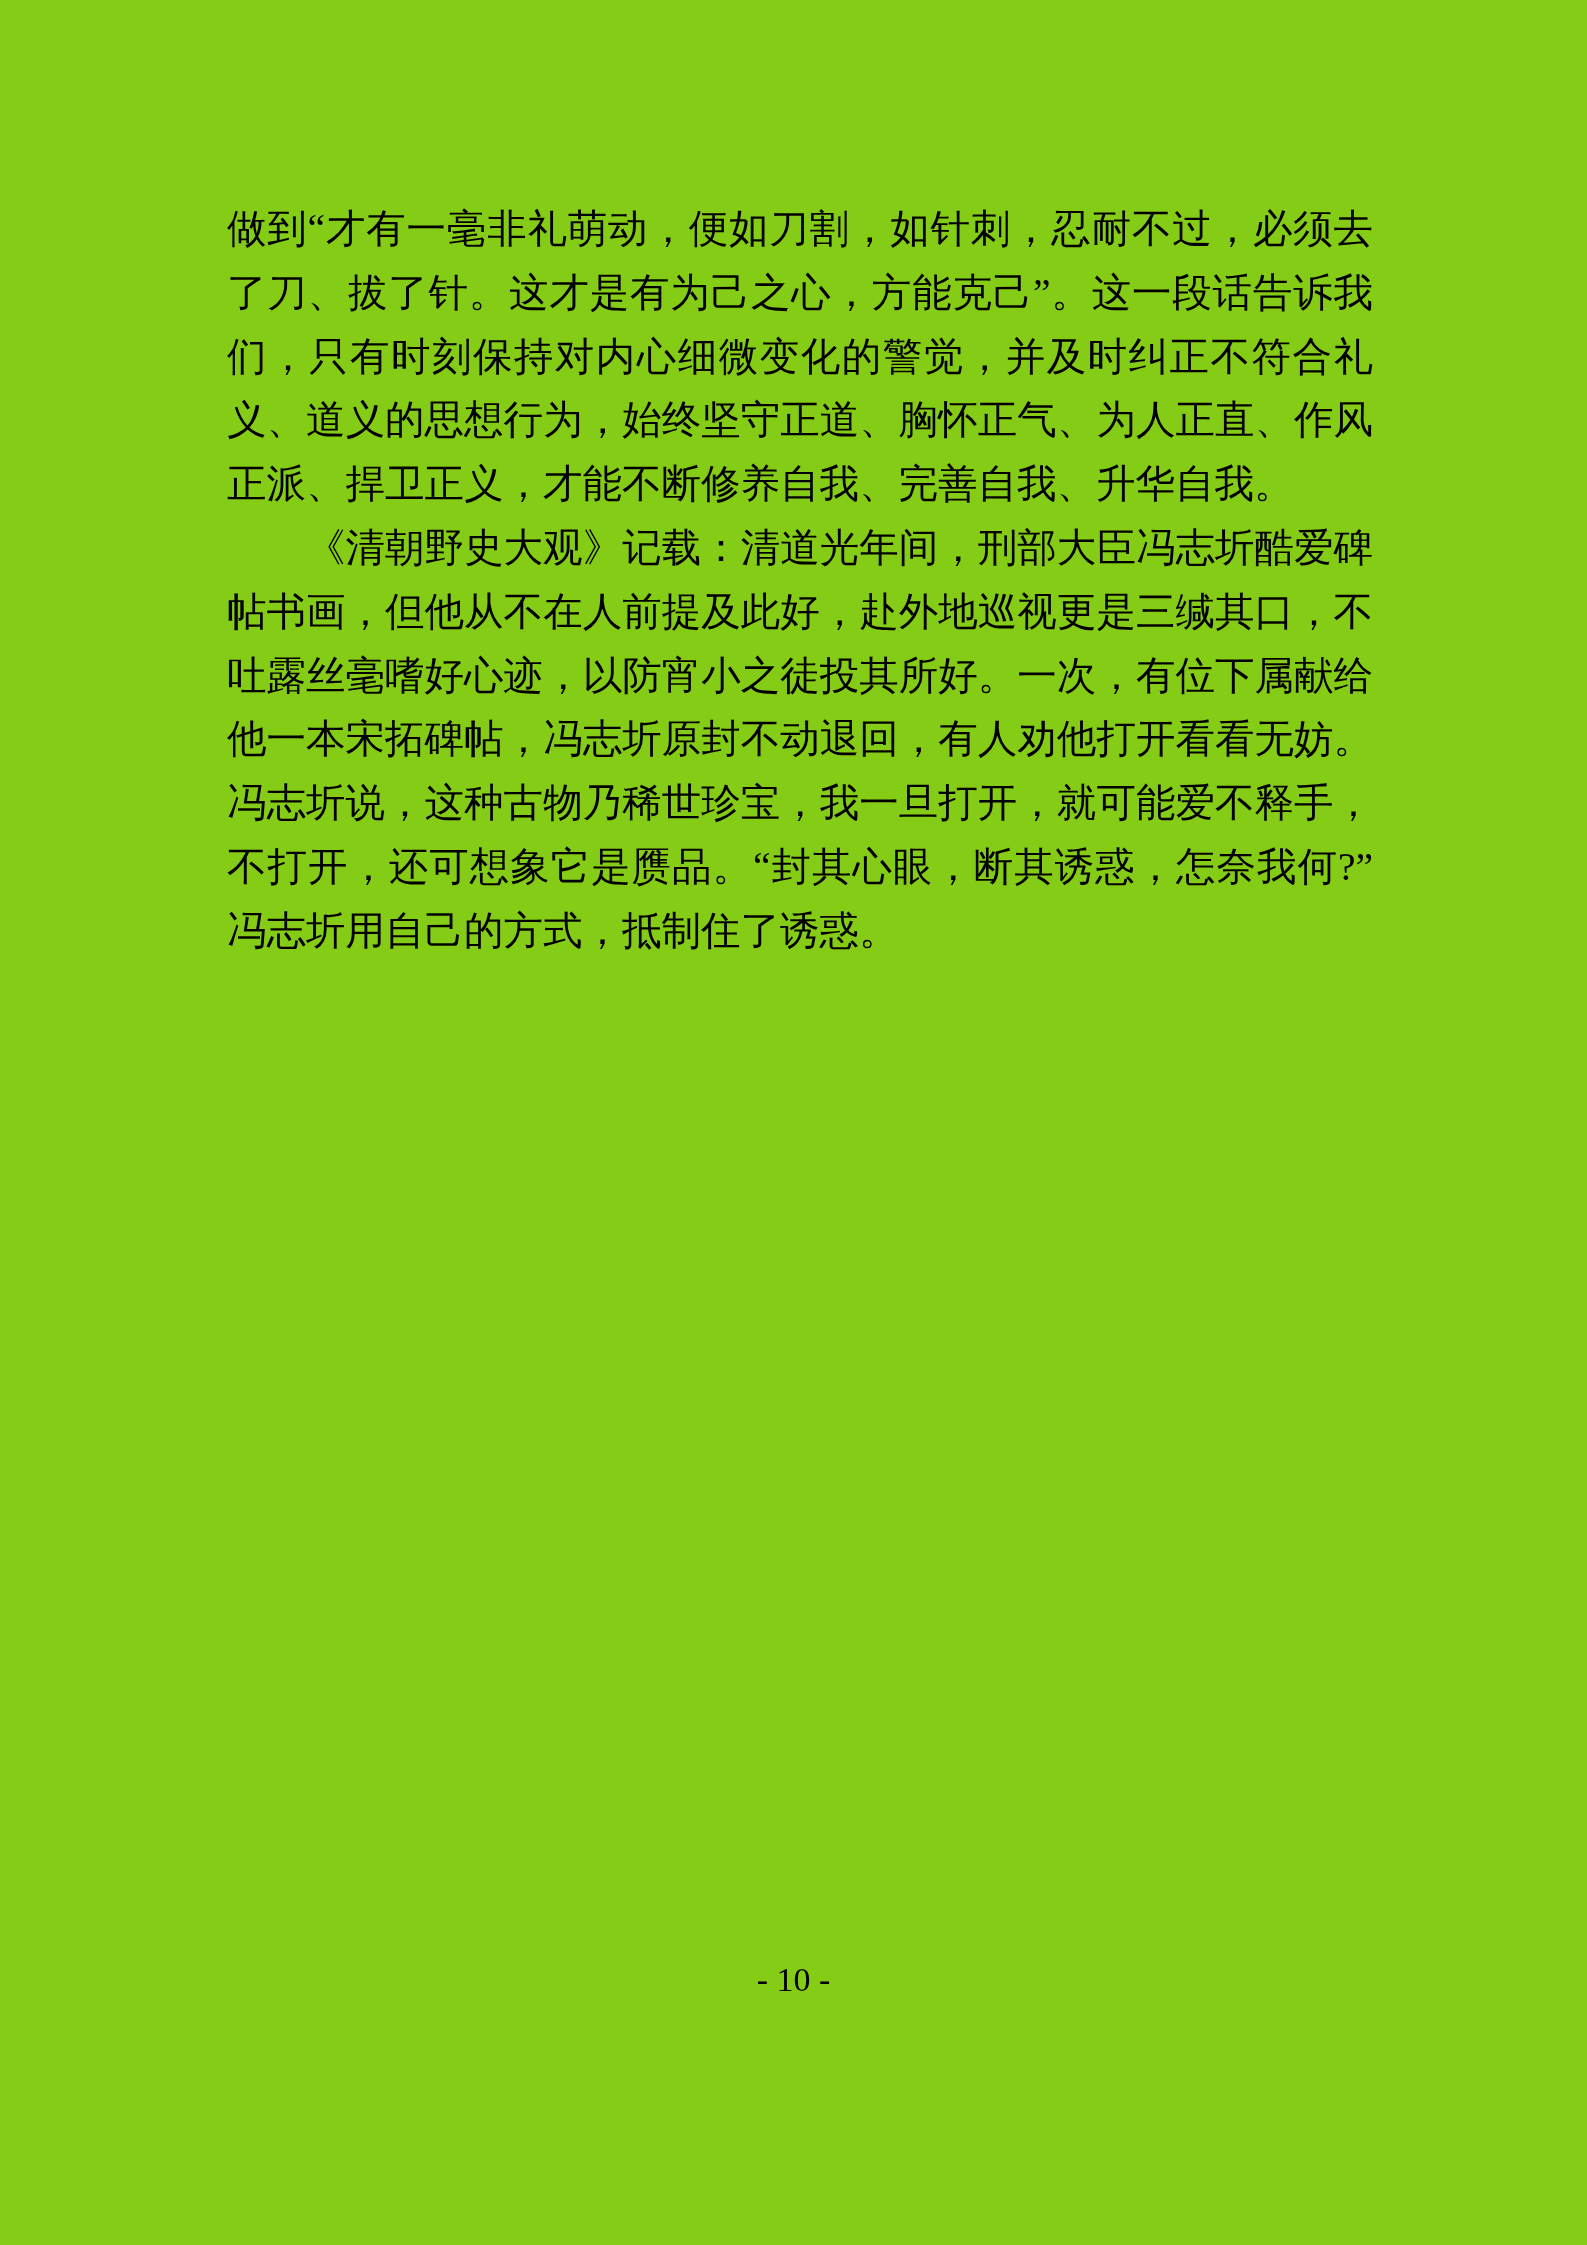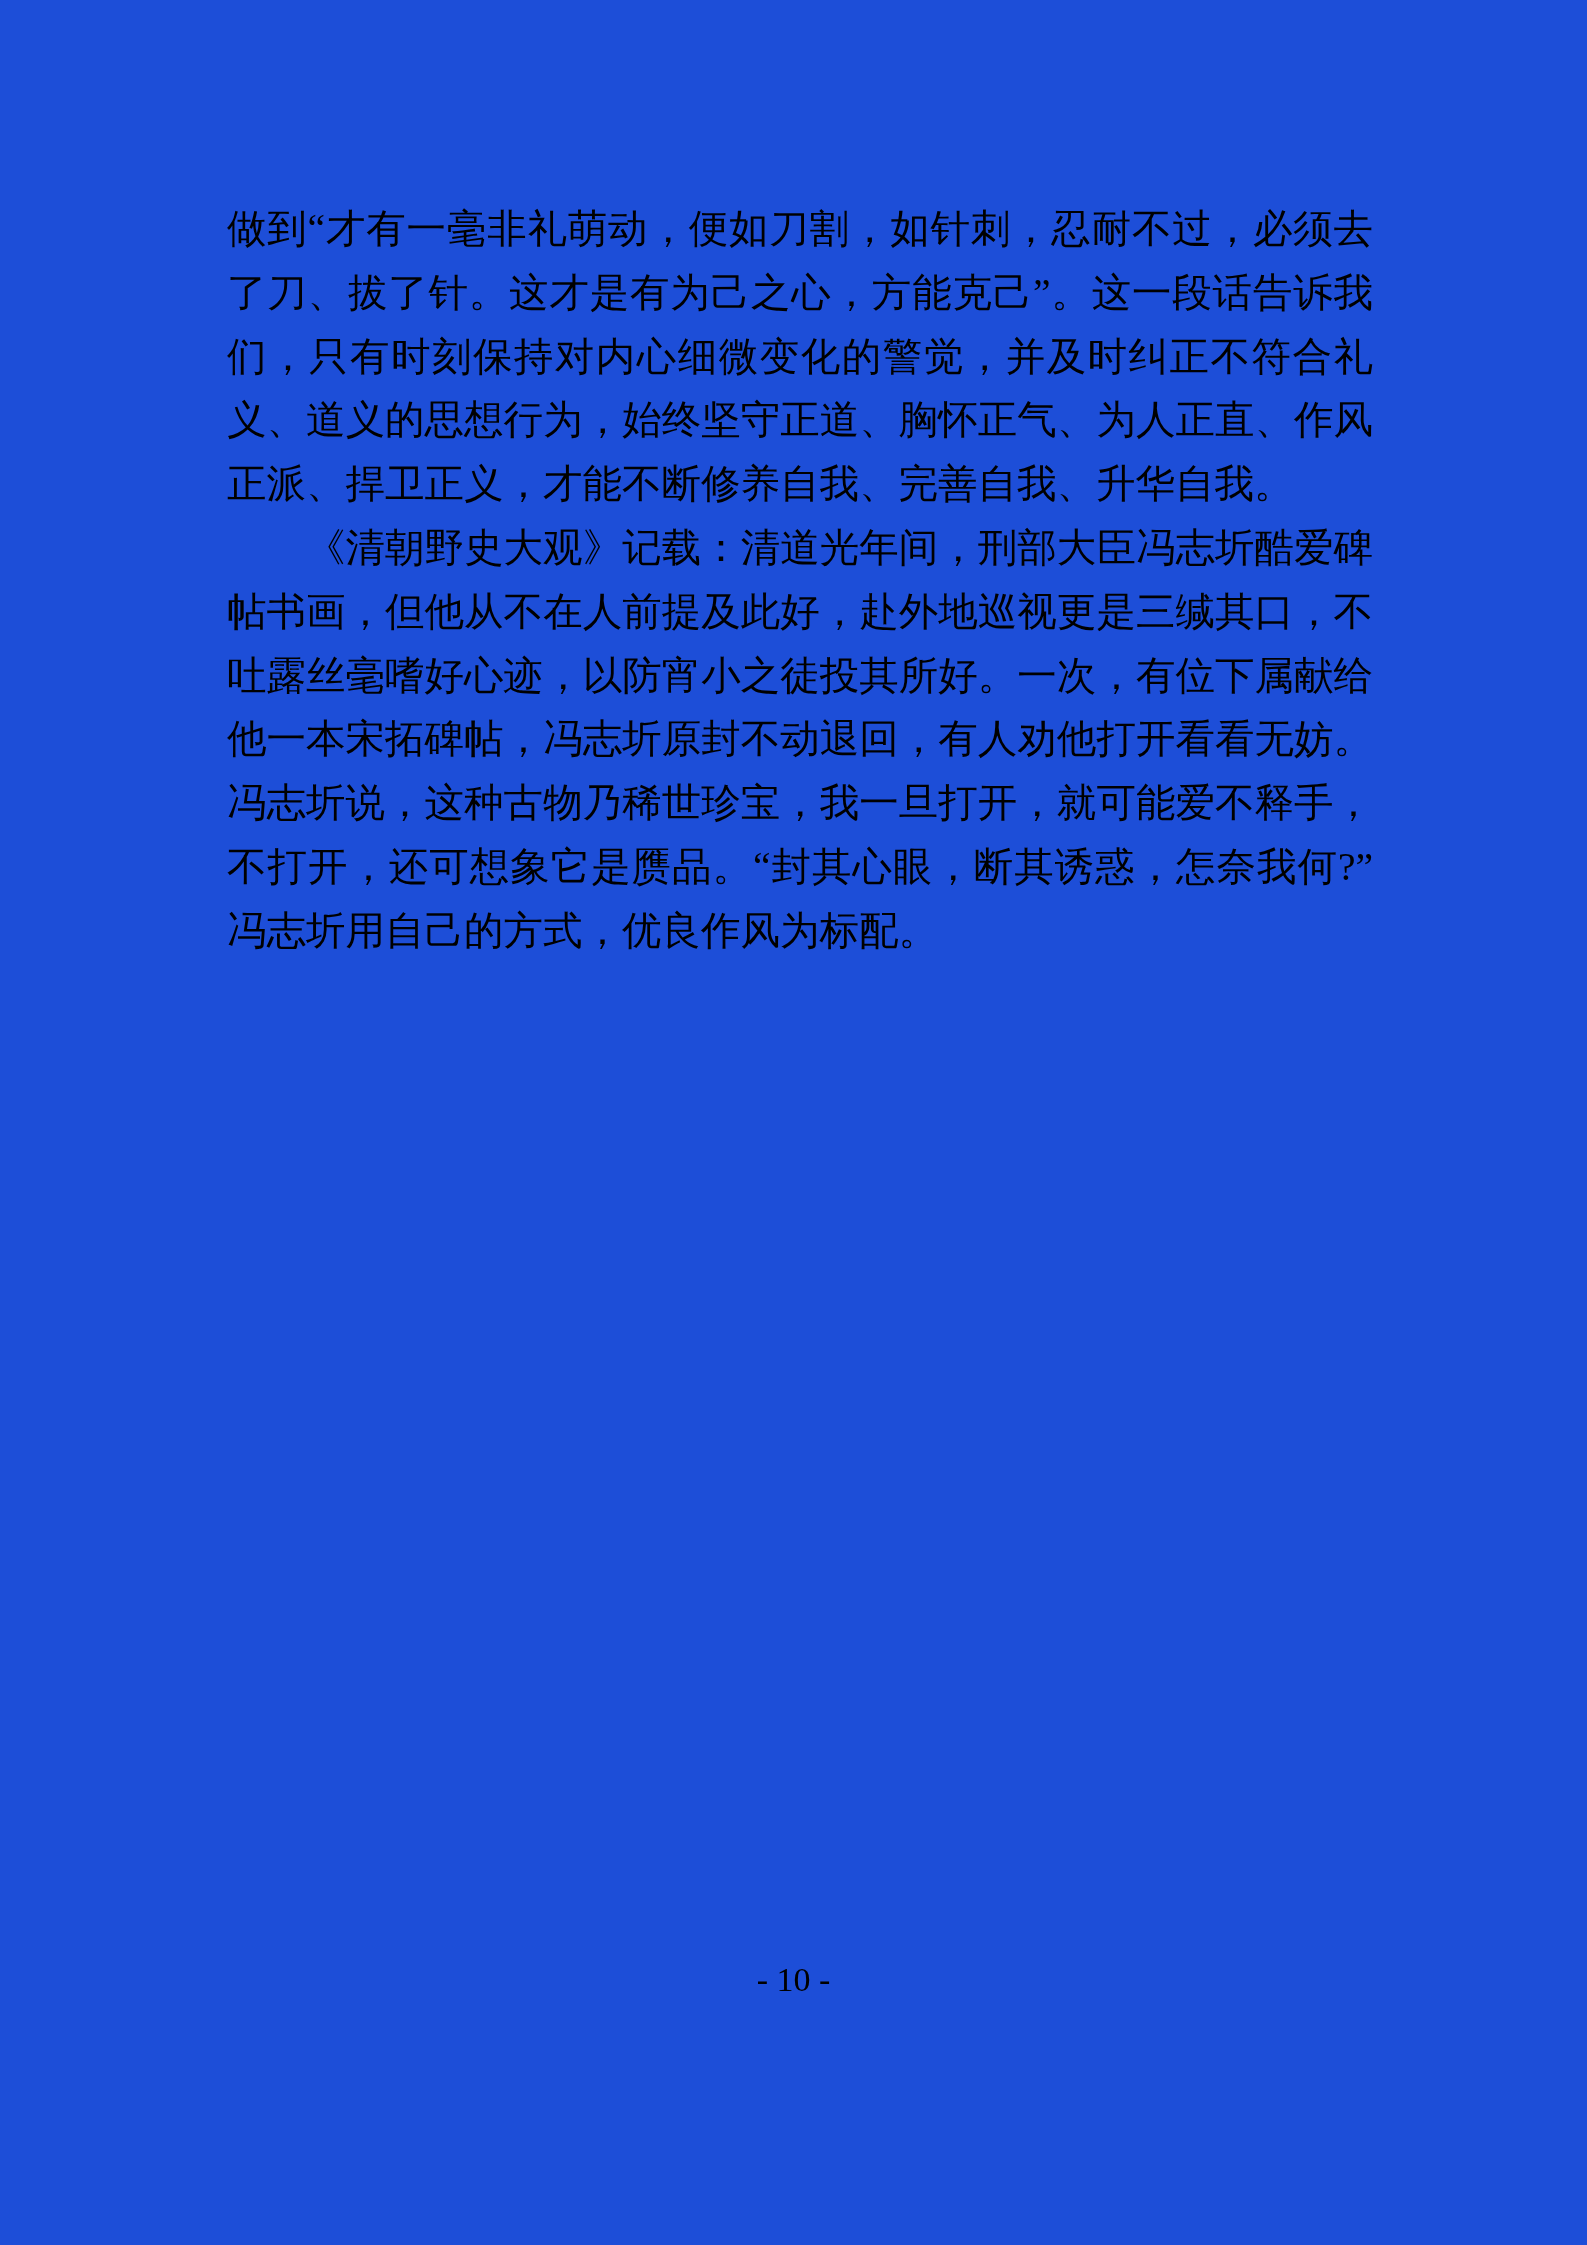--- a/index.html
+++ b/index.html
@@ -4,21 +4,21 @@
 <style>
   html, body {
     margin: 0;
     padding: 0;
     background: #ffffff;
   }
   .page {
     position: relative;
     width: 1587px;
     height: 2245px;
-    background: #1d4ed8;
+    background: #84cc16;
     color: #000000;
     font-family: "Liberation Serif", "DejaVu Serif", serif;
     overflow: hidden;
   }
   .text-block {
     position: absolute;
     left: 227px;
     top: 198px;
     width: 1146px;
     font-size: 39.5px;
@@ -47,20 +47,20 @@
     color: #000000;
   }
 </style>
 </head>
 <body>
 
 <div class="page">
 
   <div class="text-block">
     <p class="para no-indent">做到“才有一毫非礼萌动，便如刀割，如针刺，忍耐不过，必须去了刀、拔了针。这才是有为己之心，方能克己”。这一段话告诉我们，只有时刻保持对内心细微变化的警觉，并及时纠正不符合礼义、道义的思想行为，始终坚守正道、胸怀正气、为人正直、作风正派、捍卫正义，才能不断修养自我、完善自我、升华自我。</p>
-    <p class="para">《清朝野史大观》记载：清道光年间，刑部大臣冯志圻酷爱碑帖书画，但他从不在人前提及此好，赴外地巡视更是三缄其口，不吐露丝毫嗜好心迹，以防宵小之徒投其所好。一次，有位下属献给他一本宋拓碑帖，冯志圻原封不动退回，有人劝他打开看看无妨。冯志圻说，这种古物乃稀世珍宝，我一旦打开，就可能爱不释手，不打开，还可想象它是赝品。“封其心眼，断其诱惑，怎奈我何?”冯志圻用自己的方式，优良作风为标配。</p>
+    <p class="para">《清朝野史大观》记载：清道光年间，刑部大臣冯志圻酷爱碑帖书画，但他从不在人前提及此好，赴外地巡视更是三缄其口，不吐露丝毫嗜好心迹，以防宵小之徒投其所好。一次，有位下属献给他一本宋拓碑帖，冯志圻原封不动退回，有人劝他打开看看无妨。冯志圻说，这种古物乃稀世珍宝，我一旦打开，就可能爱不释手，不打开，还可想象它是赝品。“封其心眼，断其诱惑，怎奈我何?”冯志圻用自己的方式，抵制住了诱惑。</p>
   </div>
 
   <div class="footer">
     <span>- 10 -</span>
   </div>
 
 </div>
 
 </body></html>

